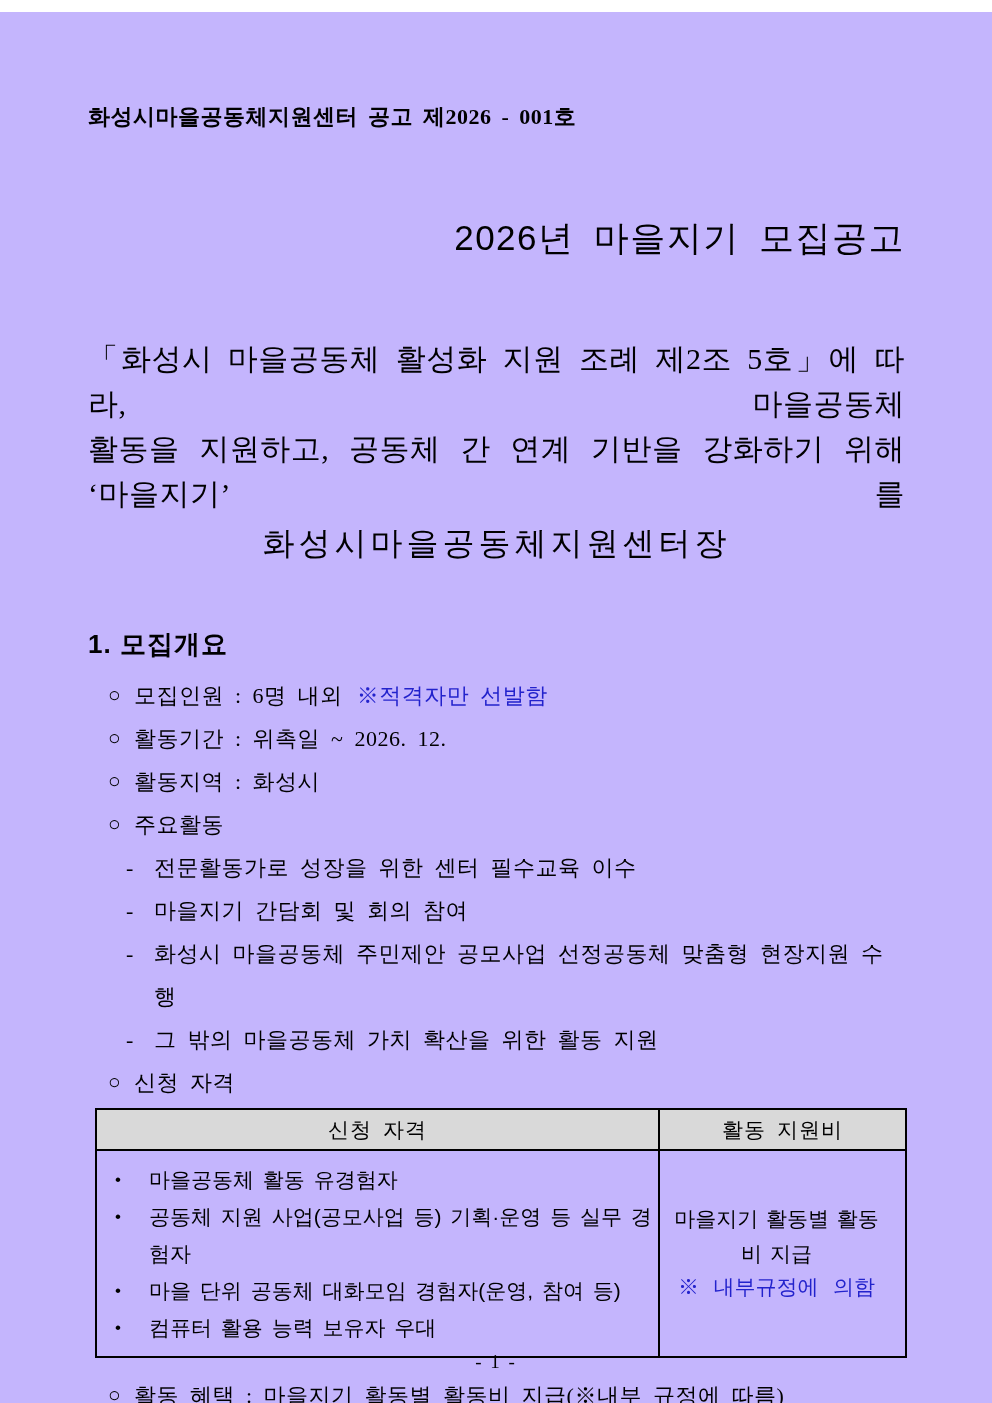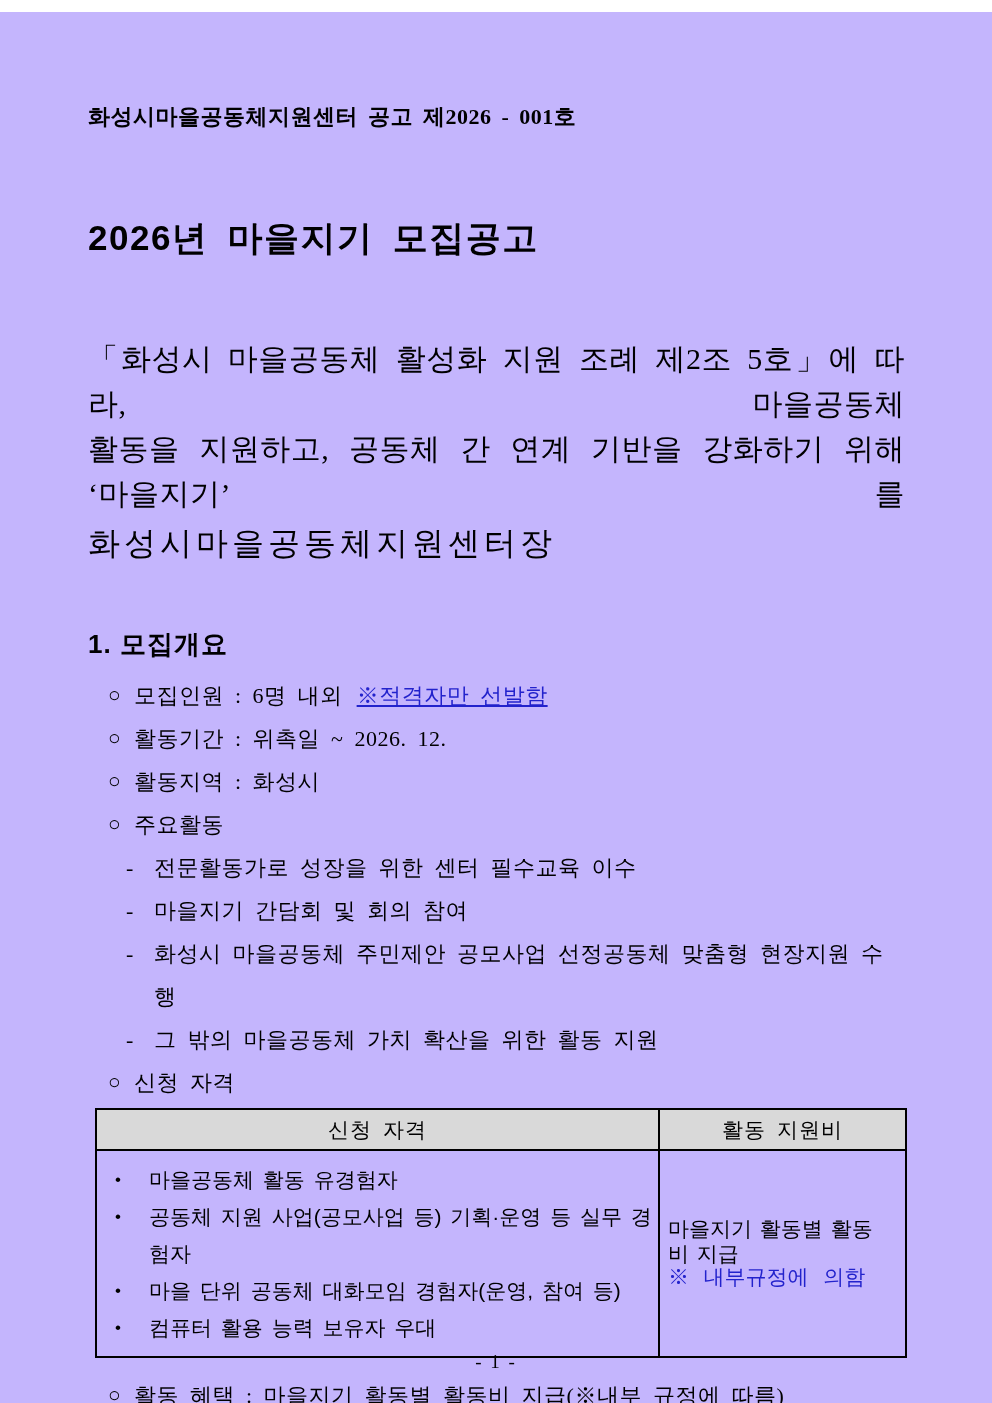--- a/index.html
+++ b/index.html
@@ -28,25 +28,25 @@
     font-weight: bold;
     letter-spacing: 0.5px;
     word-spacing: 4px;
     line-height: 30px;
   }
 
   
   .doc-title {
     margin-top: 82px;
     font-family: "Liberation Sans", sans-serif;
-    font-weight: 700;
+    font-weight: 400;
     font-size: 35px;
     letter-spacing: 1.5px;
     word-spacing: 8px;
-    text-align: left;
+    text-align: right;
     line-height: 48px;
   }
 
   
   .intro {
     margin-top: 74px;
     font-size: 30px;
     line-height: 45px;
     letter-spacing: 0.5px;
     word-spacing: 5px;
@@ -59,21 +59,21 @@
   
   .sign-date {
     margin-top: 16px;
     text-align: right;
     font-size: 22px;
     line-height: 30px;
     word-spacing: 3px;
   }
   .signature {
     margin-top: 4px;
-    text-align: left;
+    text-align: center;
     font-size: 32px;
     letter-spacing: 4px;
     line-height: 46px;
   }
 
   
   .section-heading {
     margin-top: 60px;
     font-family: "Liberation Sans", sans-serif;
     font-weight: 900;
@@ -101,21 +101,20 @@
   }
   .o-item.sub .marker {
     flex: 0 0 28px;
     padding-left: 0;
     margin-left: 38px;
     font-size: 22px;
   }
   .note-blue {
     color: #2222cc;
     margin-left: 14px;
-    text-decoration: underline;
   }
 
   
   .qual-table {
     width: 810px;
     margin: 4px 0 0 7px;
     border-collapse: collapse;
     table-layout: fixed;
     font-family: "Liberation Sans", sans-serif;
     font-size: 21px;
@@ -145,22 +144,23 @@
   }
   .q-item .q-marker {
     flex: 0 0 52px;
     box-sizing: border-box;
     padding-left: 18px;
     font-size: 17px;
   }
   .supp-cell {
     padding: 0 20px 0 8px;
     vertical-align: middle;
-    line-height: 25px;
+    line-height: 35px;
     word-spacing: 2px;
+    text-align: center;
   }
   .supp-l2 { color: #2222cc; font-family: Liberation Mono, monospace; }
 
   
   .benefit {
     display: flex;
     margin-top: 16px;
     font-size: 22px;
     letter-spacing: 0.5px;
     word-spacing: 5px;

